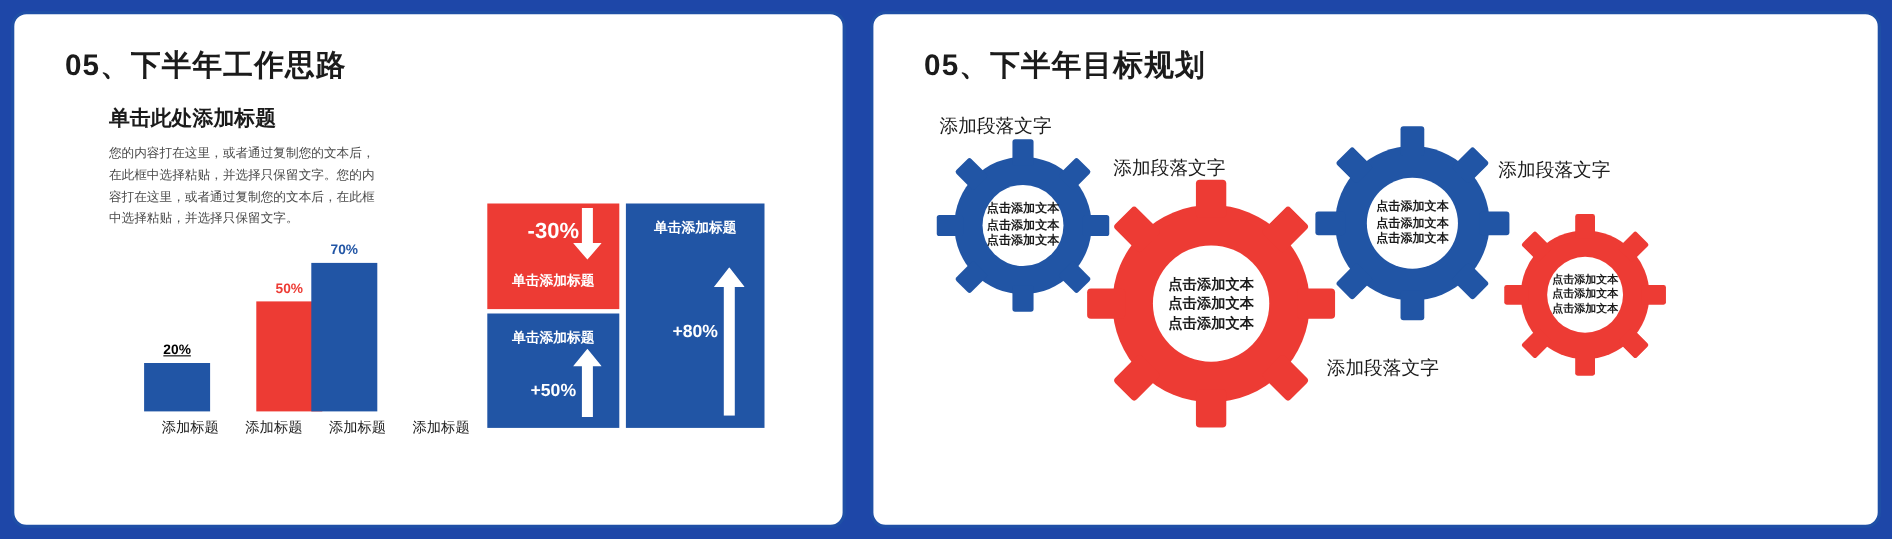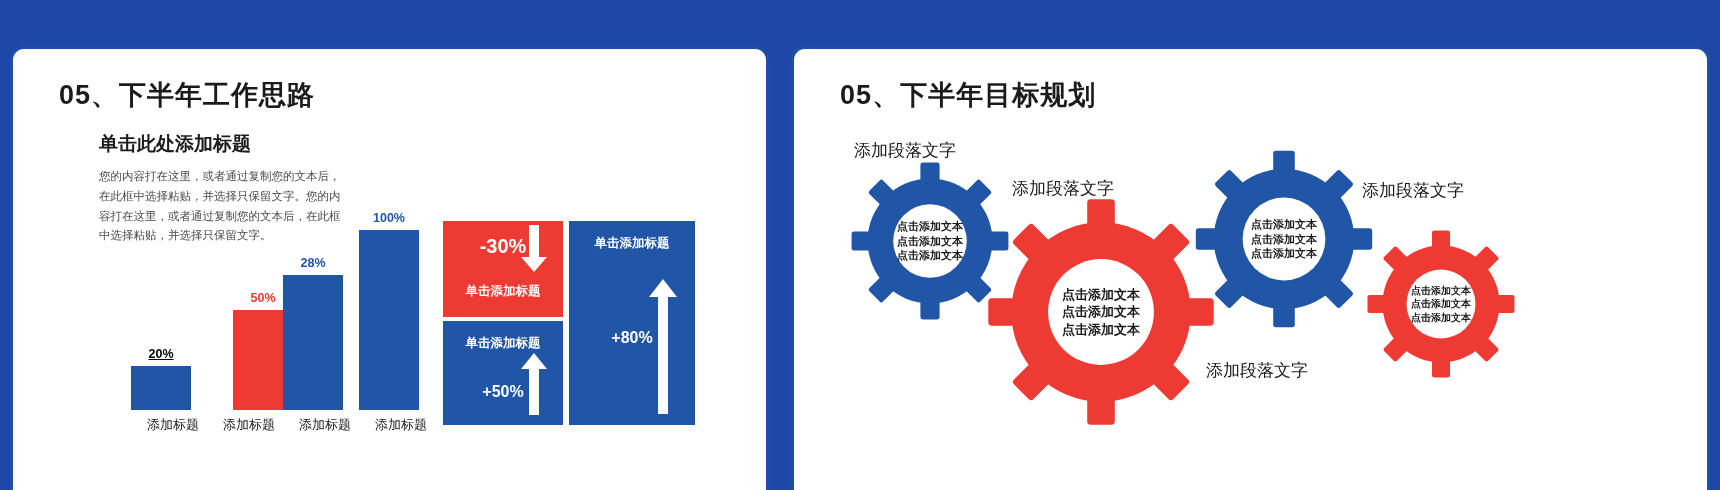--- a/index.html
+++ b/index.html
@@ -2,21 +2,21 @@
 <html><head>
 <meta charset="utf-8">
 <style>
   html,body{margin:0;padding:0;}
   body{
     width:1720px;height:490px;
     background:#1e47a8;
     font-family:"Liberation Sans","DejaVu Sans",sans-serif;
     overflow:hidden;
   }
-  .stage{position:relative;width:1720px;height:361px;display:flex;margin-top:36px;}
+  .stage{position:relative;width:1720px;height:361px;display:flex;}
   .slide{
     position:relative;
     background:#ffffff;
     border:3px solid #1f4fa6;
     border-radius:14px;
     box-sizing:border-box;
     height:470px;
     margin:10px 0 10px 10px;
   }
   .slide-left{width:760px;}
@@ -105,28 +105,24 @@
           <div class="bar-label">20%</div>
           <div class="bar" style="height:44px;background:#2155a5;"></div>
         </div>
 
         <div class="bar-col" style="left:84px;padding-left:26px;">
           <div class="bar-label" style="color:#ed3b34;">50%</div>
           <div class="bar" style="height:100px;background:#ed3b34;"></div>
         </div>
 
         <div class="bar-col" style="left:160px;">
-          <div class="bar-label" style="color:#2155a5;">28%</div>
+          <div class="bar-label" style="color:#2155a5;">70%</div>
           <div class="bar" style="height:135px;background:#2155a5;"></div>
         </div>
 
-        <div class="bar-col" style="left:236px;">
-          <div class="bar-label" style="color:#2155a5;">100%</div>
-          <div class="bar" style="height:180px;background:#2155a5;"></div>
-        </div>
 
       </div>
 
       <div class="cat-row">
         <div class="cat" style="left:0px;">添加标题</div>
         <div class="cat" style="left:76px;">添加标题</div>
         <div class="cat" style="left:152px;">添加标题</div>
         <div class="cat" style="left:228px;">添加标题</div>
       </div>
     </div>

